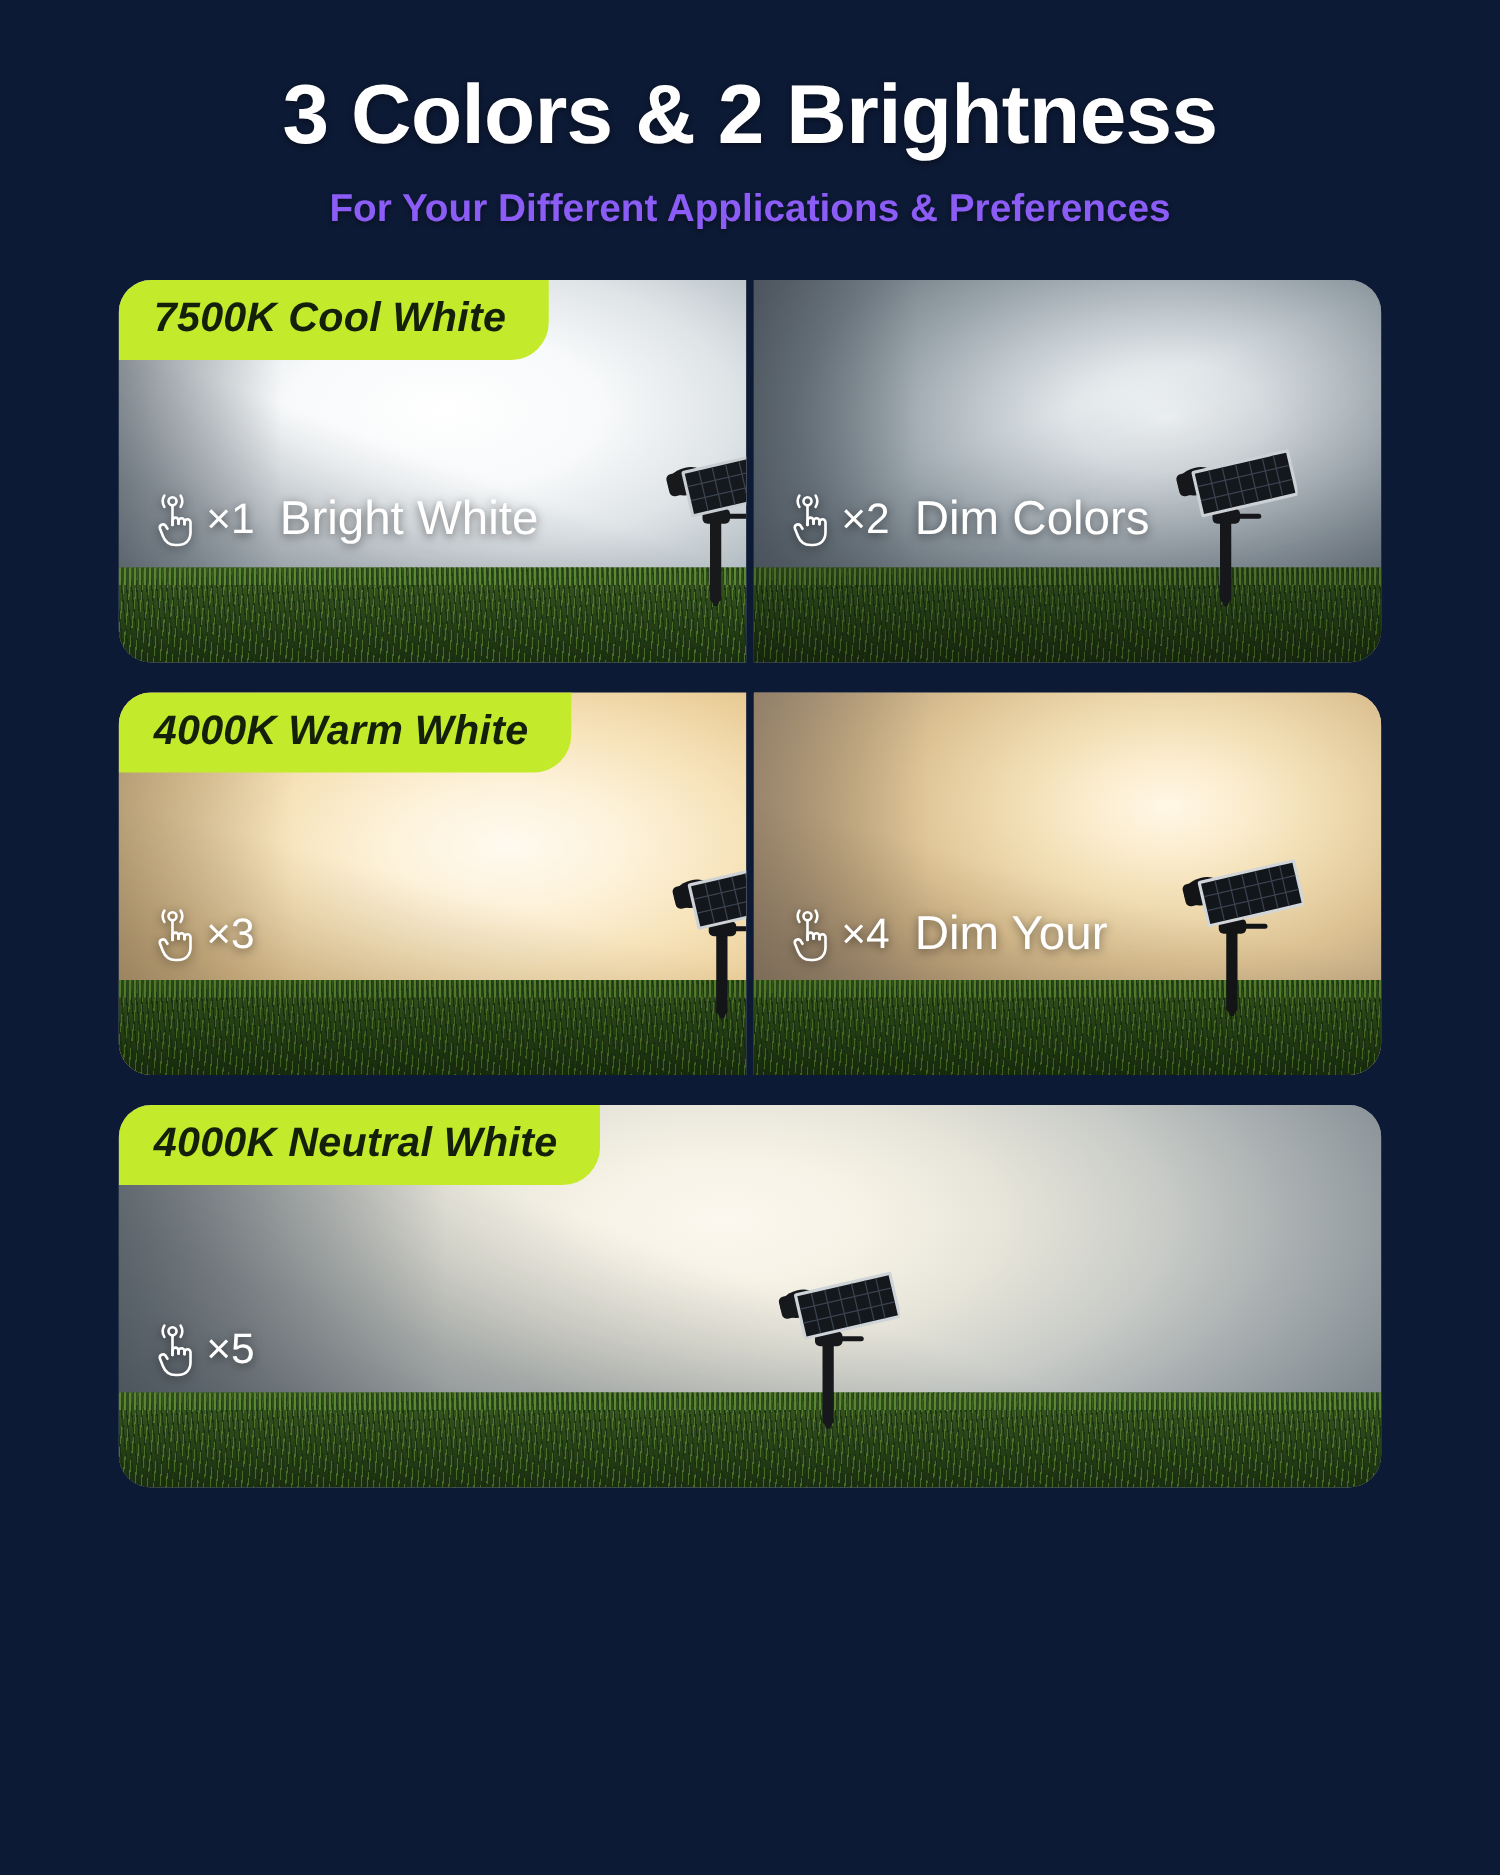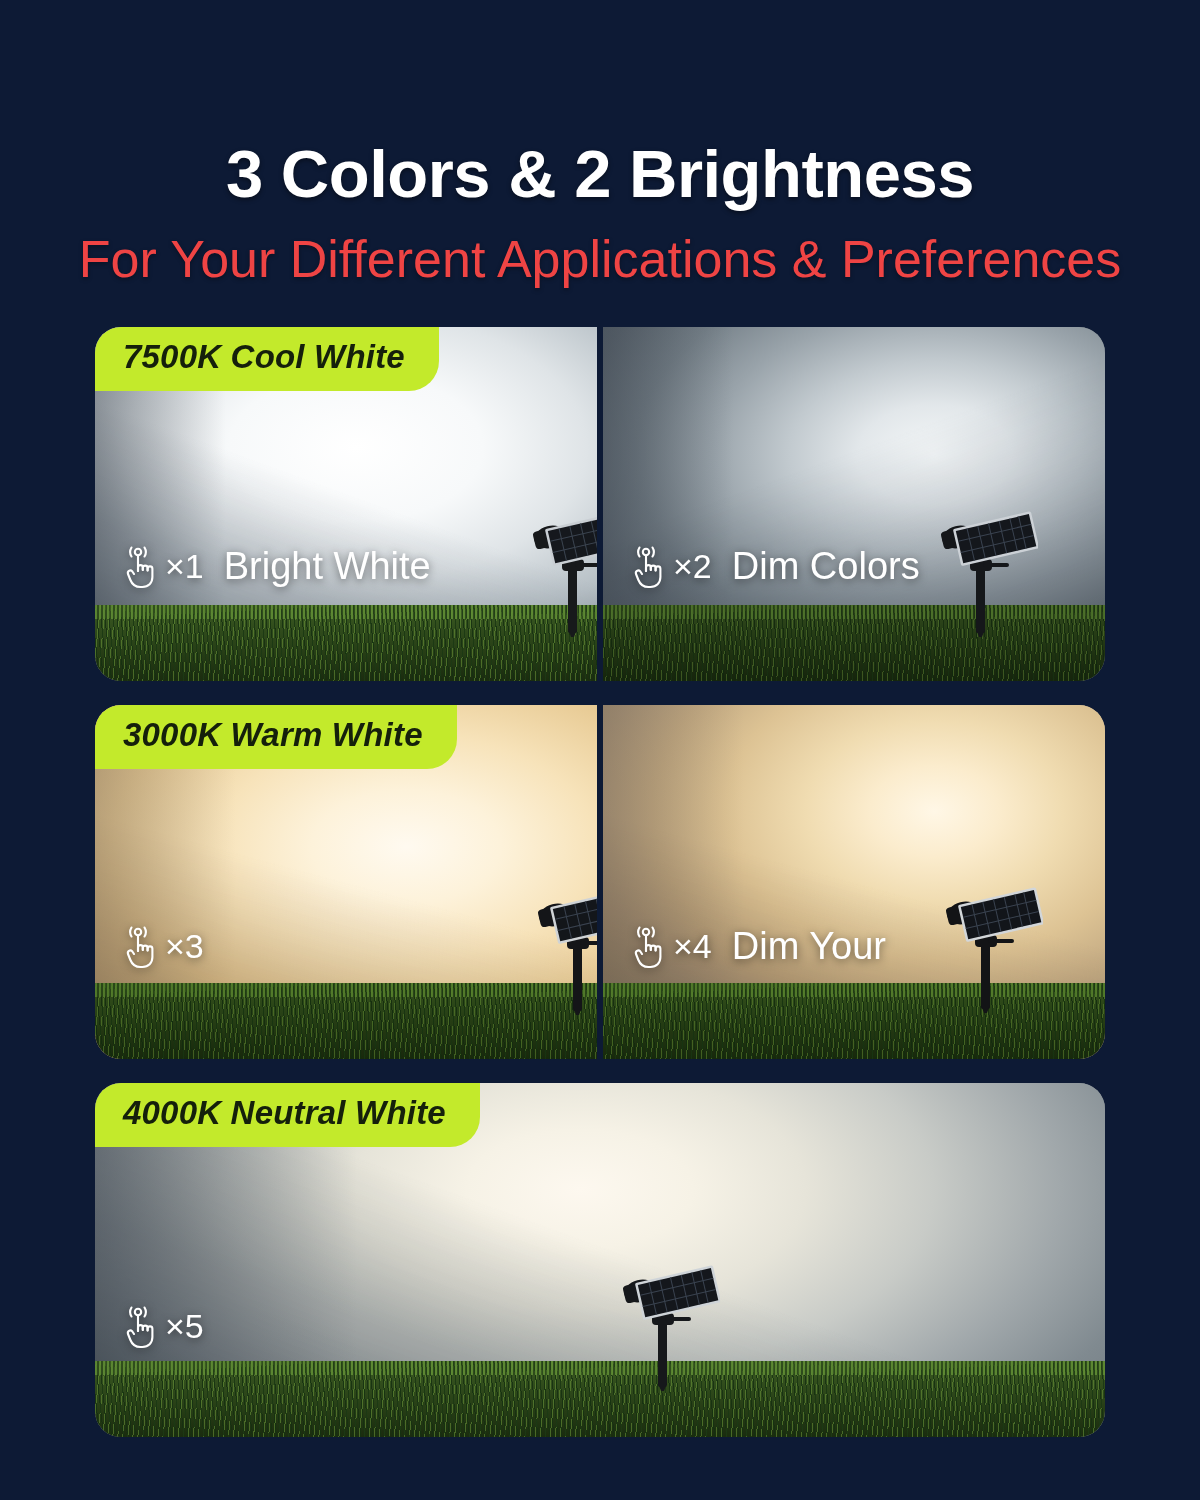--- a/index.html
+++ b/index.html
@@ -5,41 +5,41 @@
   * { margin:0; padding:0; box-sizing:border-box; }
 
   html,body{
     width:1200px; height:1500px;
     background:#0d1a35;
     font-family:"Liberation Sans", sans-serif;
     overflow:hidden;
   }
 
   
-  #header{ width:1200px; padding-top:108px; text-align:center;margin-top:32px; }
+  #header{ width:1200px; padding-top:58px; text-align:center; }
 
   #headline{
     font-size:67px; font-weight:bold; color:#ffffff;
     letter-spacing:-0.5px; line-height:1.0;
     text-shadow:0 2px 5px rgba(0,0,0,.45);
   }
   #subhead{
-    font-size:52px; font-weight:normal; color:#ef4444;
+    font-size:31px; font-weight:bold; color:#8b5cf6;
     margin-top:26px; line-height:1.0;
     text-shadow:0 2px 4px rgba(0,0,0,.35);
   }
 
   
   #rows{ padding:0 95px; margin-top:42px; }
 
   .row{ display:flex; gap:6px; margin-bottom:24px; }
 
   .panel{
     position:relative;
-    height:354px;
+    height:306px;
     overflow:hidden;
     background:#4a5560;
   }
   .panel.half{ width:503px; }
   .panel.full{ width:1012px; }
 
   
   .row1 .panel:first-child{ border-radius:26px 0 0 26px; }
   .row1 .panel:last-child{ border-radius:0 26px 26px 0; }
   .row2 .panel:first-child{ border-radius:26px 0 0 26px; }
@@ -269,21 +269,21 @@
   </div>
 
   <div class="row row2">
 
     <div class="panel half">
       <div class="wall warm-bright"></div>
       <div class="shade warm"></div>
       <div class="vign warmv"></div>
       <div class="grass warmg"></div>
 
-      <div class="badge">3000K Warm White</div>
+      <div class="badge">4000K Warm White</div>
 
       <div class="lamp l3">
         <svg width="110" height="130" viewBox="0 0 110 130">
           <g fill="#141518">
             <rect x="48" y="58" width="9" height="68" rx="2"></rect>
             <polygon points="48,122 57,122 54,130 51,130"></polygon>
             <ellipse cx="30" cy="30" rx="16" ry="11" transform="rotate(-14 30 30)"></ellipse>
             <rect x="14" y="22" width="26" height="18" rx="4" transform="rotate(-14 27 31)"></rect>
             <rect x="42" y="52" width="22" height="12" rx="4"></rect>
             <rect x="55" y="56" width="26" height="4" rx="2"></rect>

